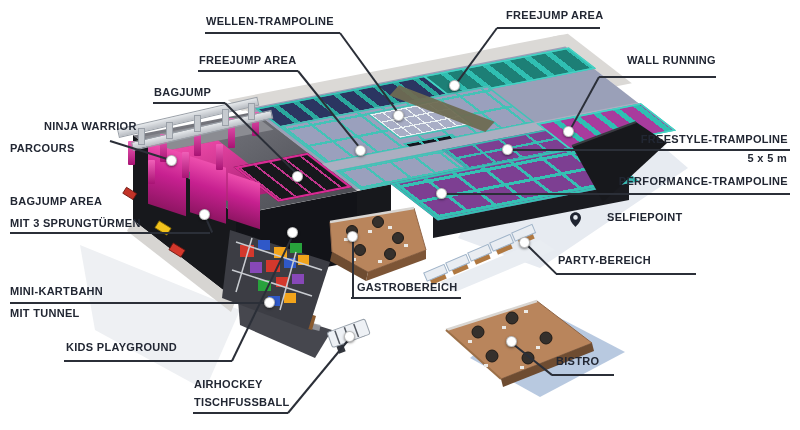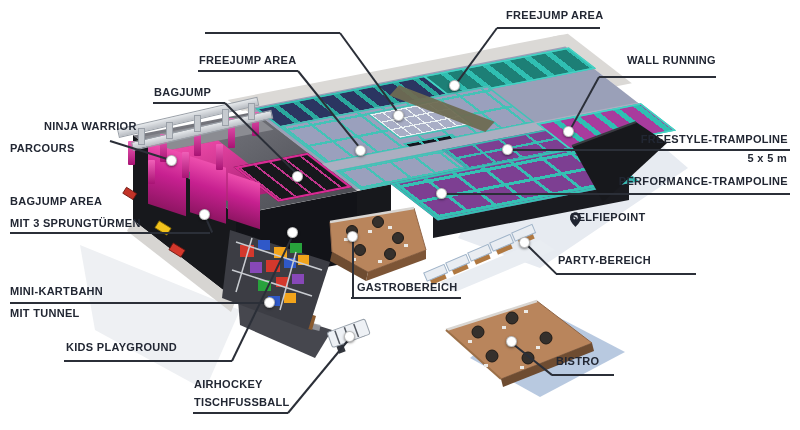--- a/index.html
+++ b/index.html
@@ -55,21 +55,21 @@
   .btower { position:absolute; background:linear-gradient(180deg,#ee4fae 0%,#c72090 45%,#8f1563 100%); }
 
   
   .ln  { position:absolute; height:2px; background:#2b2f38; transform-origin:0 50%; }
   .lnv { position:absolute; width:2px;  background:#2b2f38; }
   .dot { position:absolute; width:11px; height:11px; border-radius:50%; background:#ffffff;
          border:1px solid rgba(0,0,0,.25); box-shadow:0 1px 2.5px rgba(0,0,0,.45); box-sizing:border-box; }
   .lbl { position:absolute; font-size:11px; font-weight:700; letter-spacing:.3px;
          color:#222733; white-space:nowrap; line-height:1; }
   .lbl.r { text-align:right; }
-  .selfie { display:flex; align-items:center; gap:6px; }
+  .selfie { display:flex; align-items:center; gap:6px;padding-left:37px; }
 </style>
 </head>
 <body>
 
 <div class="stage">
 
   <svg width="800" height="430" viewBox="0 0 800 430">
 
     <polygon points="560,58 688,168 540,268 458,238" fill="#e7ebf1"></polygon>
     <polygon points="80,245 240,310 205,390 95,330" fill="#eef0f3"></polygon>
@@ -266,20 +266,21 @@
   <div class="dot" style="left:199px;top:209px;"></div>
   <div class="dot" style="left:502px;top:144px;"></div>
   <div class="dot" style="left:436px;top:188px;"></div>
   <div class="dot" style="left:519px;top:237px;"></div>
   <div class="dot" style="left:347px;top:231px;"></div>
   <div class="dot" style="left:287px;top:227px;"></div>
   <div class="dot" style="left:264px;top:297px;"></div>
   <div class="dot" style="left:344px;top:331px;"></div>
   <div class="dot" style="left:506px;top:336px;"></div>
 
+  <div class="lbl" style="left:206px;top:16px;">WELLEN-TRAMPOLINE</div>
   <div class="lbl" style="left:199px;top:55px;">FREEJUMP AREA</div>
   <div class="lbl" style="left:154px;top:87px;">BAGJUMP</div>
   <div class="lbl" style="left:506px;top:10px;">FREEJUMP AREA</div>
   <div class="lbl" style="left:627px;top:55px;">WALL RUNNING</div>
   <div class="lbl" style="left:10px;top:121px;margin-left:34px;">NINJA WARRIOR</div>
   <div class="lbl" style="left:10px;top:143px;">PARCOURS</div>
   <div class="lbl" style="left:10px;top:196px;">BAGJUMP AREA</div>
   <div class="lbl" style="left:10px;top:218px;">MIT 3 SPRUNGTÜRMEN</div>
   <div class="lbl r" style="right:12px;top:134px;">FREESTYLE-TRAMPOLINE</div>
   <div class="lbl r" style="right:13px;top:153px;margin-left:10px;">5 x 5 m</div>

